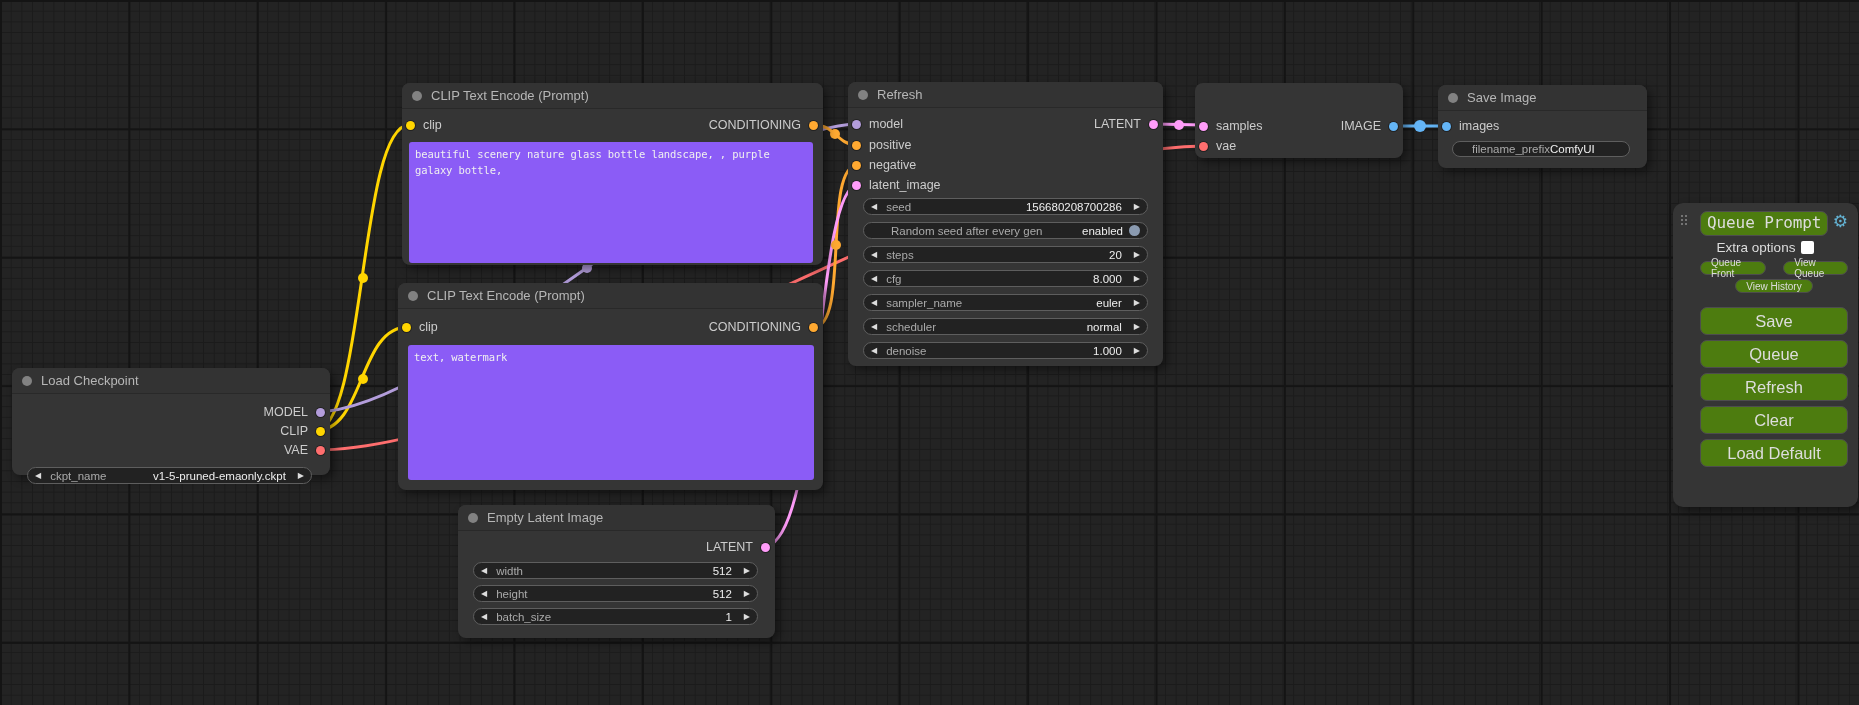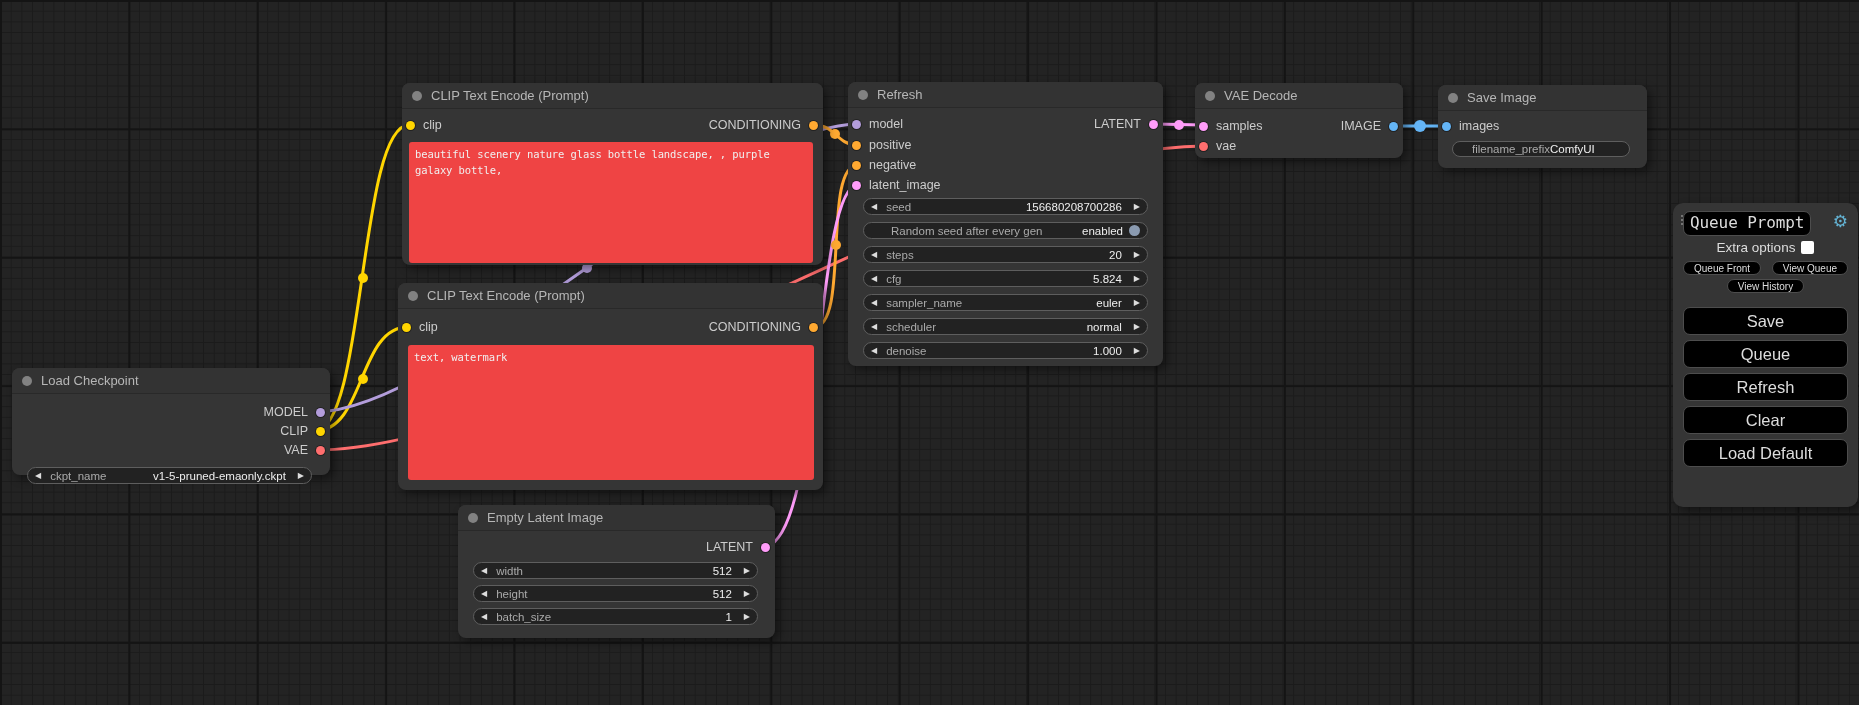--- a/index.html
+++ b/index.html
@@ -26,21 +26,21 @@
   }
   .tdot { width:10px; height:10px; border-radius:50%; background:#828282; margin-right:9px; flex:0 0 auto; }
   .ttext { color:#b6b6b6; font-size:13px; white-space:nowrap; }
   .slot { position:absolute; height:18px; display:flex; align-items:center; font-size:12.5px; color:#cccccc; white-space:nowrap; }
   .slot.in { left:4px; }
   .slot.in .dot { margin-right:8px; }
   .slot.out { right:5px; justify-content:flex-end; }
   .slot.out .dot { margin-left:8px; }
   .dot { width:9px; height:9px; border-radius:50%; flex:0 0 auto; box-shadow:0 0 0 1px rgba(0,0,0,.35); }
   .prompt {
-    position:absolute; background:#ef4444; border-radius:3px; color:#f0f0f0;
+    position:absolute; background:#8b5cf6; border-radius:3px; color:#f0f0f0;
     font-family:"DejaVu Sans Mono", monospace; font-size:10.5px; letter-spacing:-0.1px;
     line-height:1.55; padding:4px 6px; white-space:pre-wrap; word-break:break-word; overflow:hidden;
   }
   .widget {
     position:absolute; height:17px; background:#222222; border:1px solid #5e5e5e;
     border-radius:9px; display:flex; align-items:center; padding:0 7px;
     font-size:11.5px; color:#aaaaaa; white-space:nowrap;
   }
   .warr { color:#dddddd; font-size:8px; line-height:1; flex:0 0 auto; }
   .wlabel { margin-left:9px; color:#aaaaaa; }
@@ -53,22 +53,22 @@
     position:absolute; left:1673px; top:203px; width:185px; height:304px; z-index:3;
     background:#353535; border-radius:10px; box-shadow:4px 4px 10px rgba(0,0,0,.45);
     padding:8px 10px; display:flex; flex-direction:column;
   }
   .qheader { display:flex; align-items:center; height:20px; margin-bottom:8px; }
   .drag-handle { display:grid; grid-template-columns:repeat(2,4px); grid-auto-rows:4px; margin-left:-2px; }
   .drag-handle i { width:2px; height:2px; border-radius:50%; background:#8a8a8a; }
   .qsize { flex:1; text-align:center; color:#dddddd; font-size:14px; }
   .gear { font-size:17px; line-height:1; }
   .qbtn {
-    background:#000000; border:1px solid #4d4d4d; border-radius:7px; color:#dddddd;
-    display:flex; align-items:center; justify-content:center; cursor:default;
+    background:#4d7c0f; border:1px solid #4d4d4d; border-radius:7px; color:#dddddd;
+    display:flex; align-items:center; justify-content:center; cursor:default;margin-left:17px;
   }
   .qbtn.big { height:28px; font-size:16.5px; margin-bottom:5px; flex:0 0 auto; }
   .qbtn.prompt { height:25px; font-size:16px; margin-bottom:9px; }
   .extra-row { display:flex; align-items:center; justify-content:center; height:16px; margin-bottom:6px; }
   .extra-label { color:#dddddd; font-size:13.5px; margin-right:6px; }
   .checkbox { width:13px; height:13px; background:#ffffff; border-radius:2px; }
   .small-row { display:flex; justify-content:space-between; margin-bottom:4px; }
   .qbtn.small { height:14px; font-size:10px; border-radius:8px; padding:0 10px; }
   .center-row { display:flex; justify-content:center; margin-bottom:14px; }
 </style>
@@ -225,21 +225,21 @@
     </div>
     <div class="widget" style="left:15px; right:15px; top:164px;">
       <span class="warr">◀</span>
       <span class="wlabel">steps</span>
       <span class="wvalue">20</span>
       <span class="warr">▶</span>
     </div>
     <div class="widget" style="left:15px; right:15px; top:188px;">
       <span class="warr">◀</span>
       <span class="wlabel">cfg</span>
-      <span class="wvalue">5.824</span>
+      <span class="wvalue">8.000</span>
       <span class="warr">▶</span>
     </div>
     <div class="widget" style="left:15px; right:15px; top:212px;">
       <span class="warr">◀</span>
       <span class="wlabel">sampler_name</span>
       <span class="wvalue">euler</span>
       <span class="warr">▶</span>
     </div>
     <div class="widget" style="left:15px; right:15px; top:236px;">
       <span class="warr">◀</span>
@@ -249,24 +249,20 @@
     </div>
     <div class="widget" style="left:15px; right:15px; top:260px;">
       <span class="warr">◀</span>
       <span class="wlabel">denoise</span>
       <span class="wvalue">1.000</span>
       <span class="warr">▶</span>
     </div>
   </div>
 
   <div class="node" style="left:1195px; top:83px; width:208px; height:75px;">
-    <div class="ntitle">
-      <span class="tdot"></span>
-      <span class="ttext">VAE Decode</span>
-    </div>
     <div class="slot in" style="top:34px;">
       <span class="dot" style="background-color: rgb(255, 156, 249);"></span>
       <span>samples</span>
     </div>
     <div class="slot in" style="top:54px;">
       <span class="dot" style="background-color: rgb(255, 110, 110);"></span>
       <span>vae</span>
     </div>
     <div class="slot out" style="top:34px;">
       <span>IMAGE</span>

